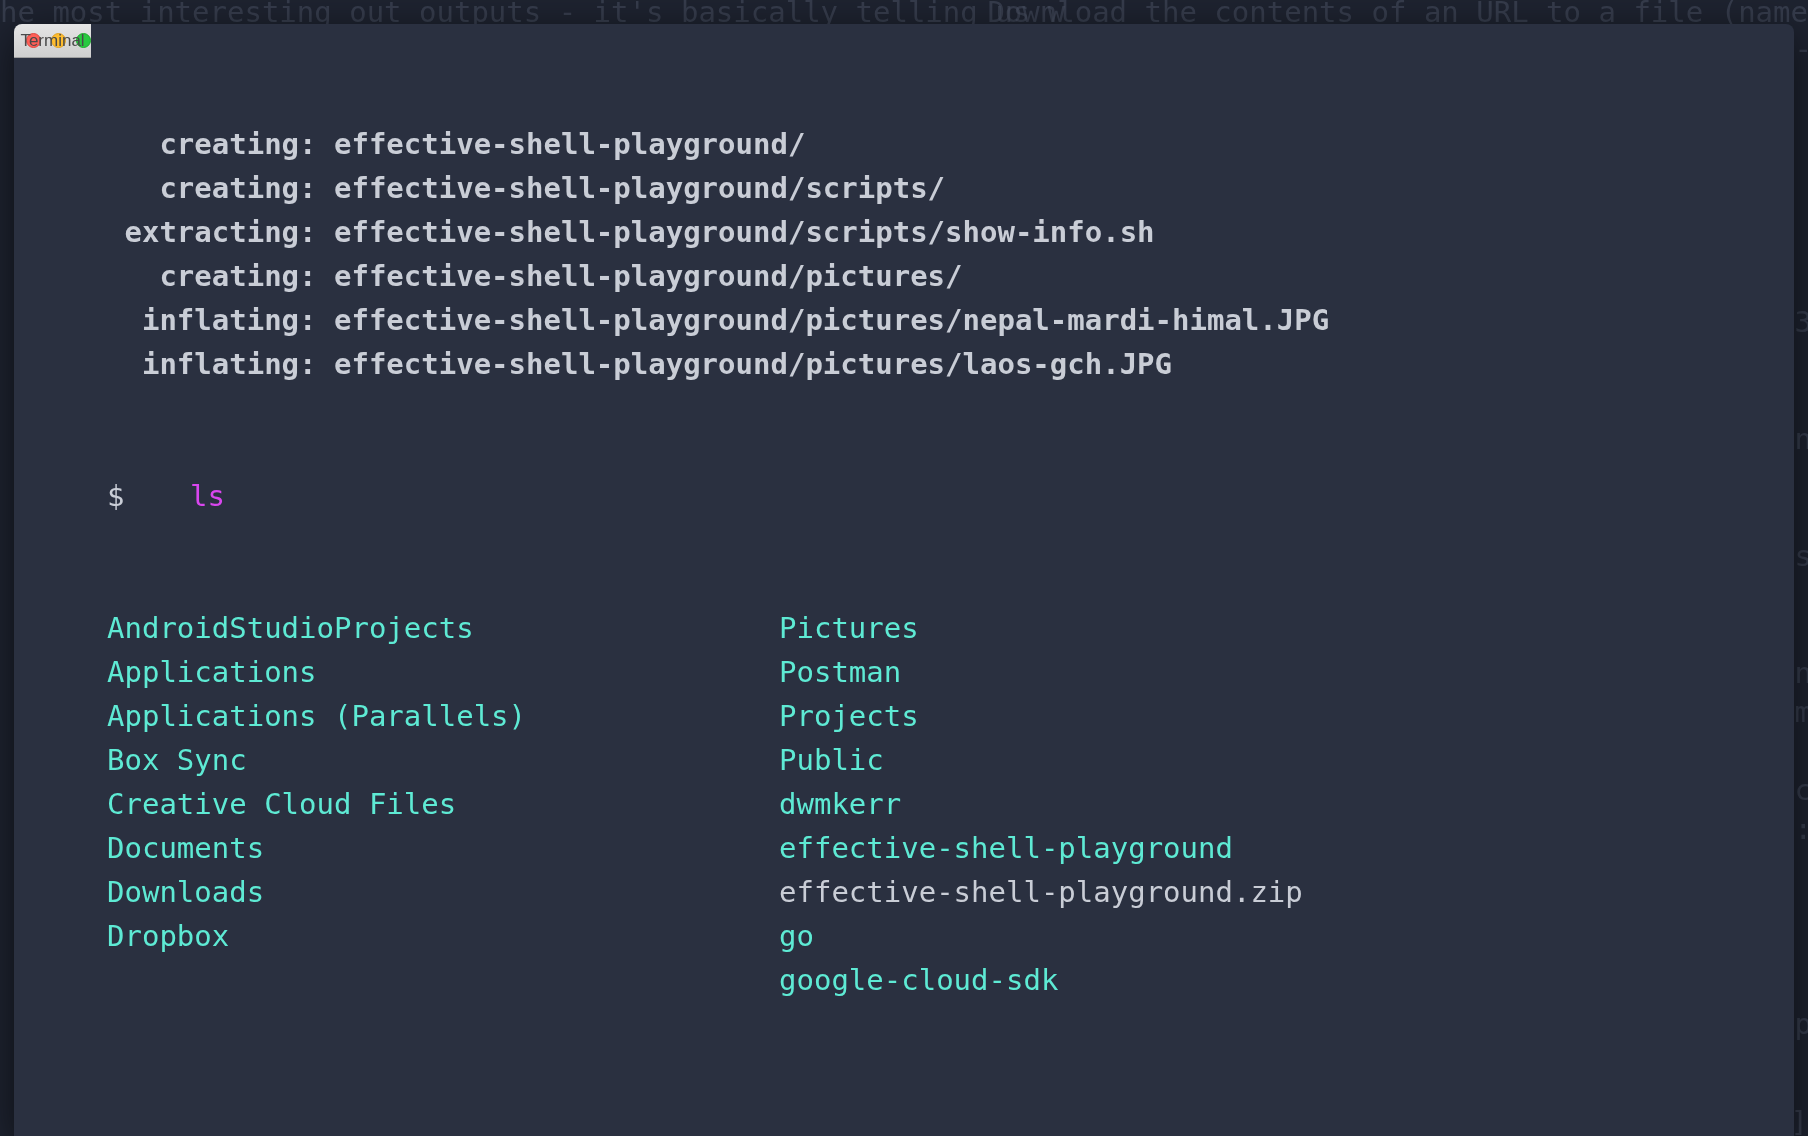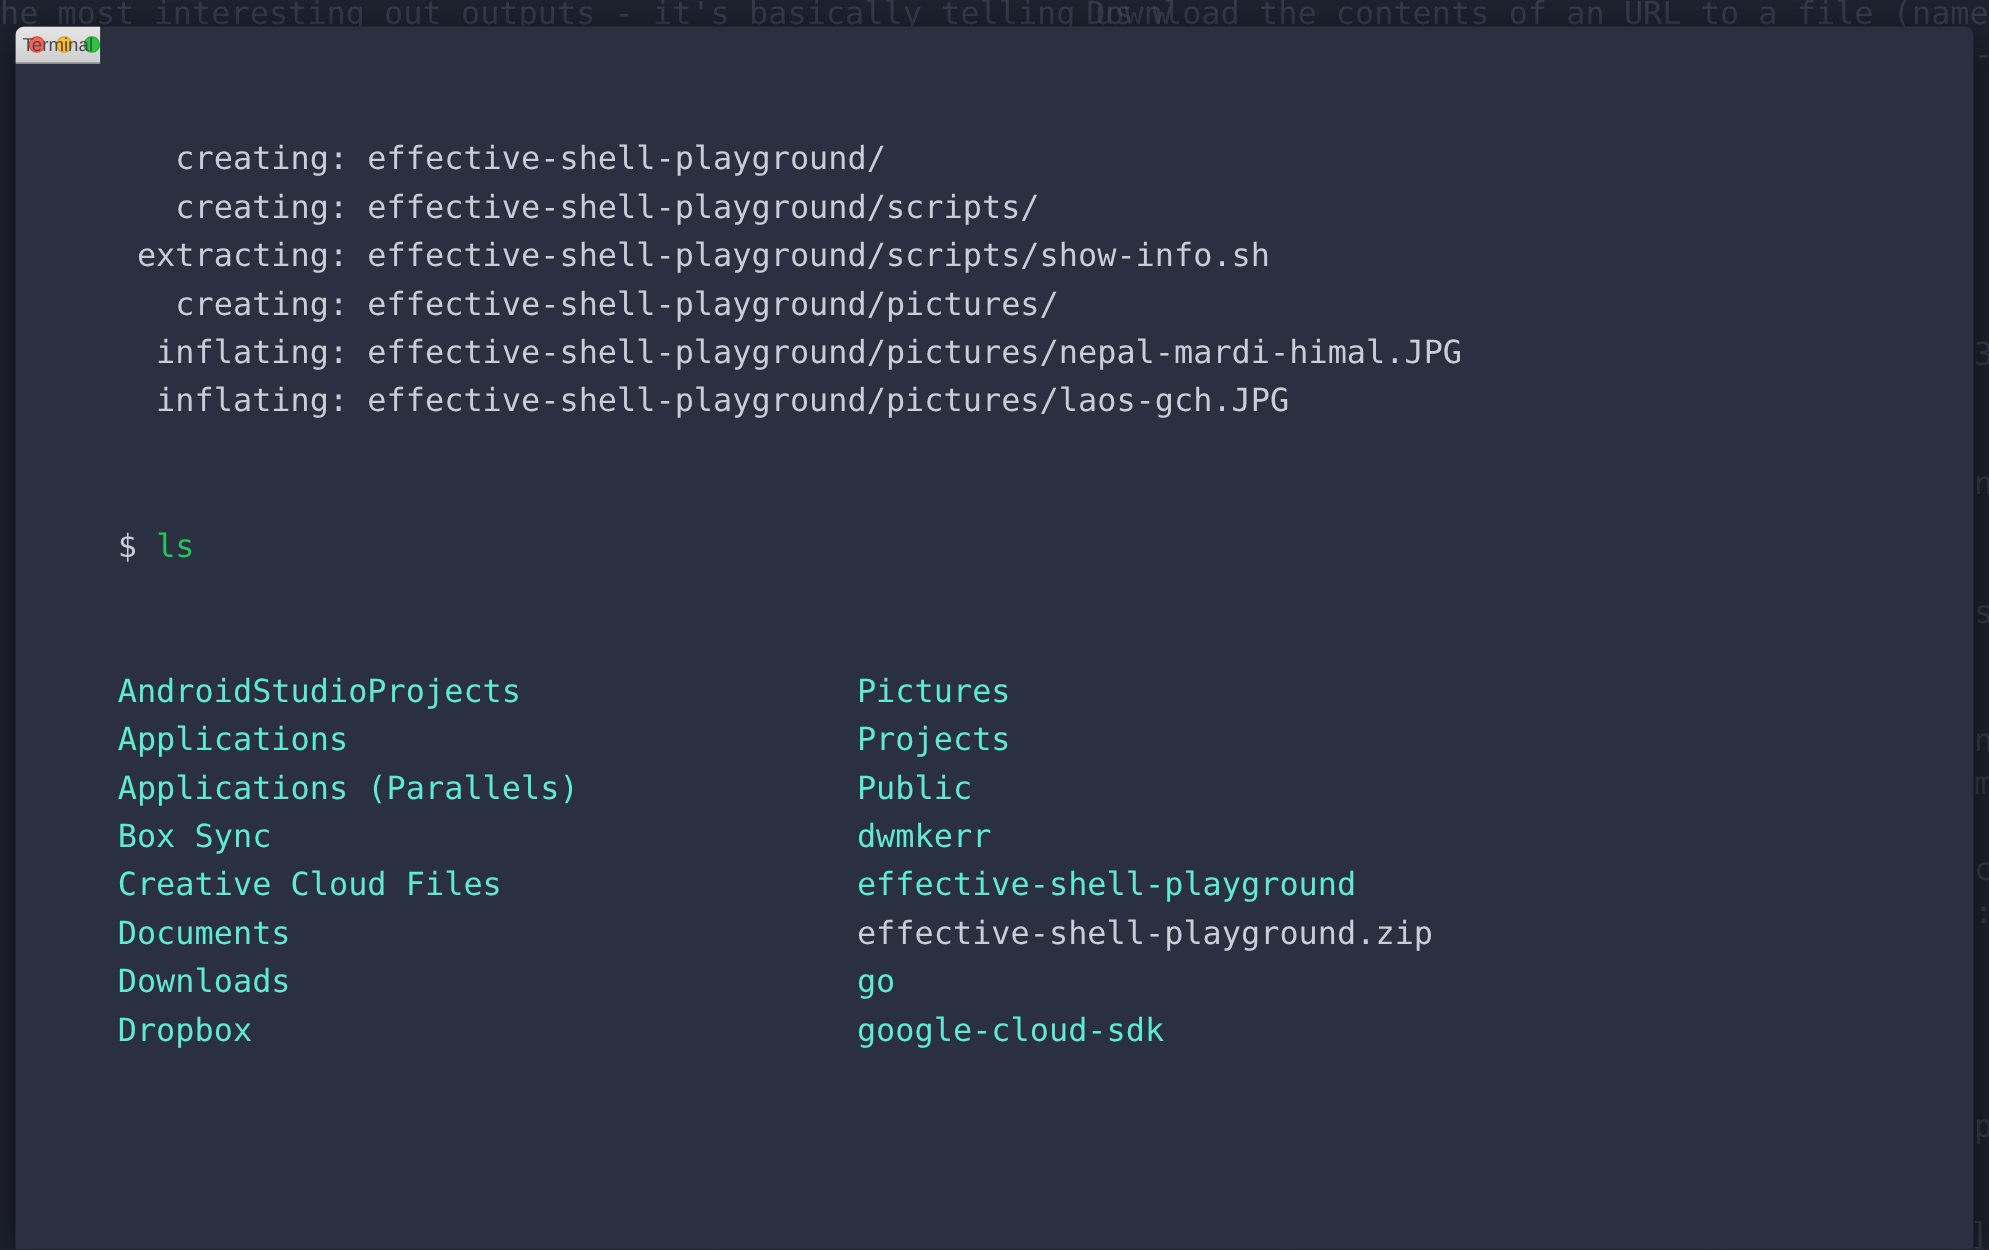--- a/index.html
+++ b/index.html
@@ -80,25 +80,25 @@
     }
     .term-body {
       flex: 1;
       padding: 10px 16px;
       font-size: 29px;
       line-height: 44px;
       color: #c9cdd6;
       white-space: pre;
       overflow: hidden;
     }
-    .unzip-line { color: #c9cdd6; }
+    .unzip-line { color: #c9cdd6; font-weight: bold; }
     .prompt-user { color: #8ec07c; }
     .prompt-tilde { color: #83a598; }
     .prompt-dollar { color: #c9cdd6; }
-    .cmd { color: #22c55e; }
+    .cmd { color: #d946ef; margin-left: 48px; }
     .dir { color: #5eead4; }
     .file { color: #c9cdd6; }
     .ls-cols {
       display: flex;
     }
     .ls-col {
       display: flex;
       flex-direction: column;
     }
     .ls-col:first-child { width: 672px; }
@@ -157,18 +157,18 @@
       <div class="tl tl-max"></div>
     </div>
     <div class="title">Terminal</div>
   </div>
 
   <div class="term-body">
     <div id="unzip-block"><div class="unzip-line">   creating: effective-shell-playground/</div><div class="unzip-line">   creating: effective-shell-playground/scripts/</div><div class="unzip-line"> extracting: effective-shell-playground/scripts/show-info.sh</div><div class="unzip-line">   creating: effective-shell-playground/pictures/</div><div class="unzip-line">  inflating: effective-shell-playground/pictures/nepal-mardi-himal.JPG</div><div class="unzip-line">  inflating: effective-shell-playground/pictures/laos-gch.JPG</div></div>
     <div><span class="prompt-dollar">$</span> <span class="cmd">ls</span></div>
     <div class="ls-cols">
       <div class="ls-col" id="ls-col1"><span class="dir">AndroidStudioProjects</span><span class="dir">Applications</span><span class="dir">Applications (Parallels)</span><span class="dir">Box Sync</span><span class="dir">Creative Cloud Files</span><span class="dir">Documents</span><span class="dir">Downloads</span><span class="dir">Dropbox</span></div>
-      <div class="ls-col" id="ls-col2"><span class="dir">Pictures</span><span class="dir">Projects</span><span class="dir">Public</span><span class="dir">dwmkerr</span><span class="dir">effective-shell-playground</span><span class="file">effective-shell-playground.zip</span><span class="dir">go</span><span class="dir">google-cloud-sdk</span></div>
+      <div class="ls-col" id="ls-col2"><span class="dir">Pictures</span><span class="dir">Postman</span><span class="dir">Projects</span><span class="dir">Public</span><span class="dir">dwmkerr</span><span class="dir">effective-shell-playground</span><span class="file">effective-shell-playground.zip</span><span class="dir">go</span><span class="dir">google-cloud-sdk</span></div>
     </div>
     
     
   </div>
 </div>
 
 </body></html>

